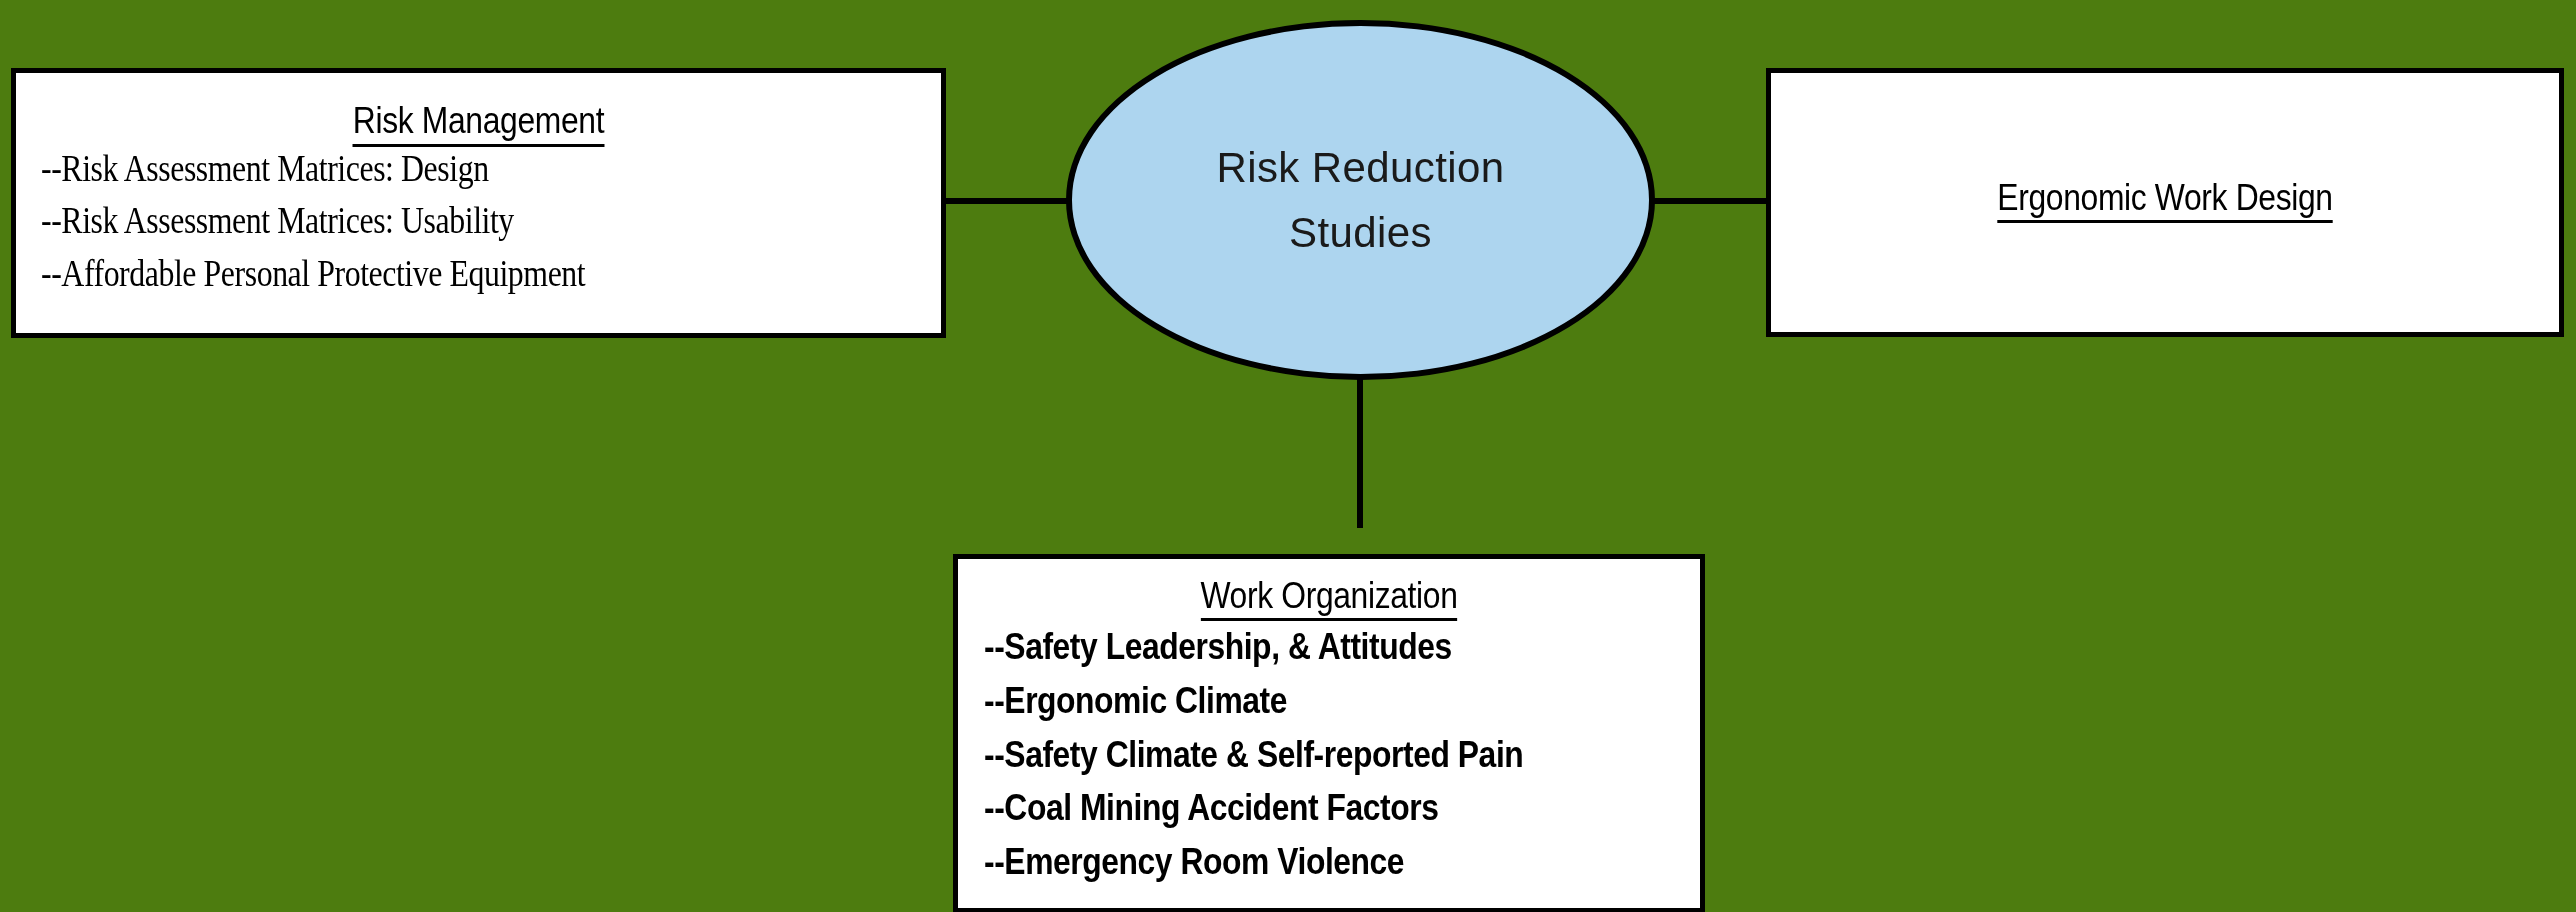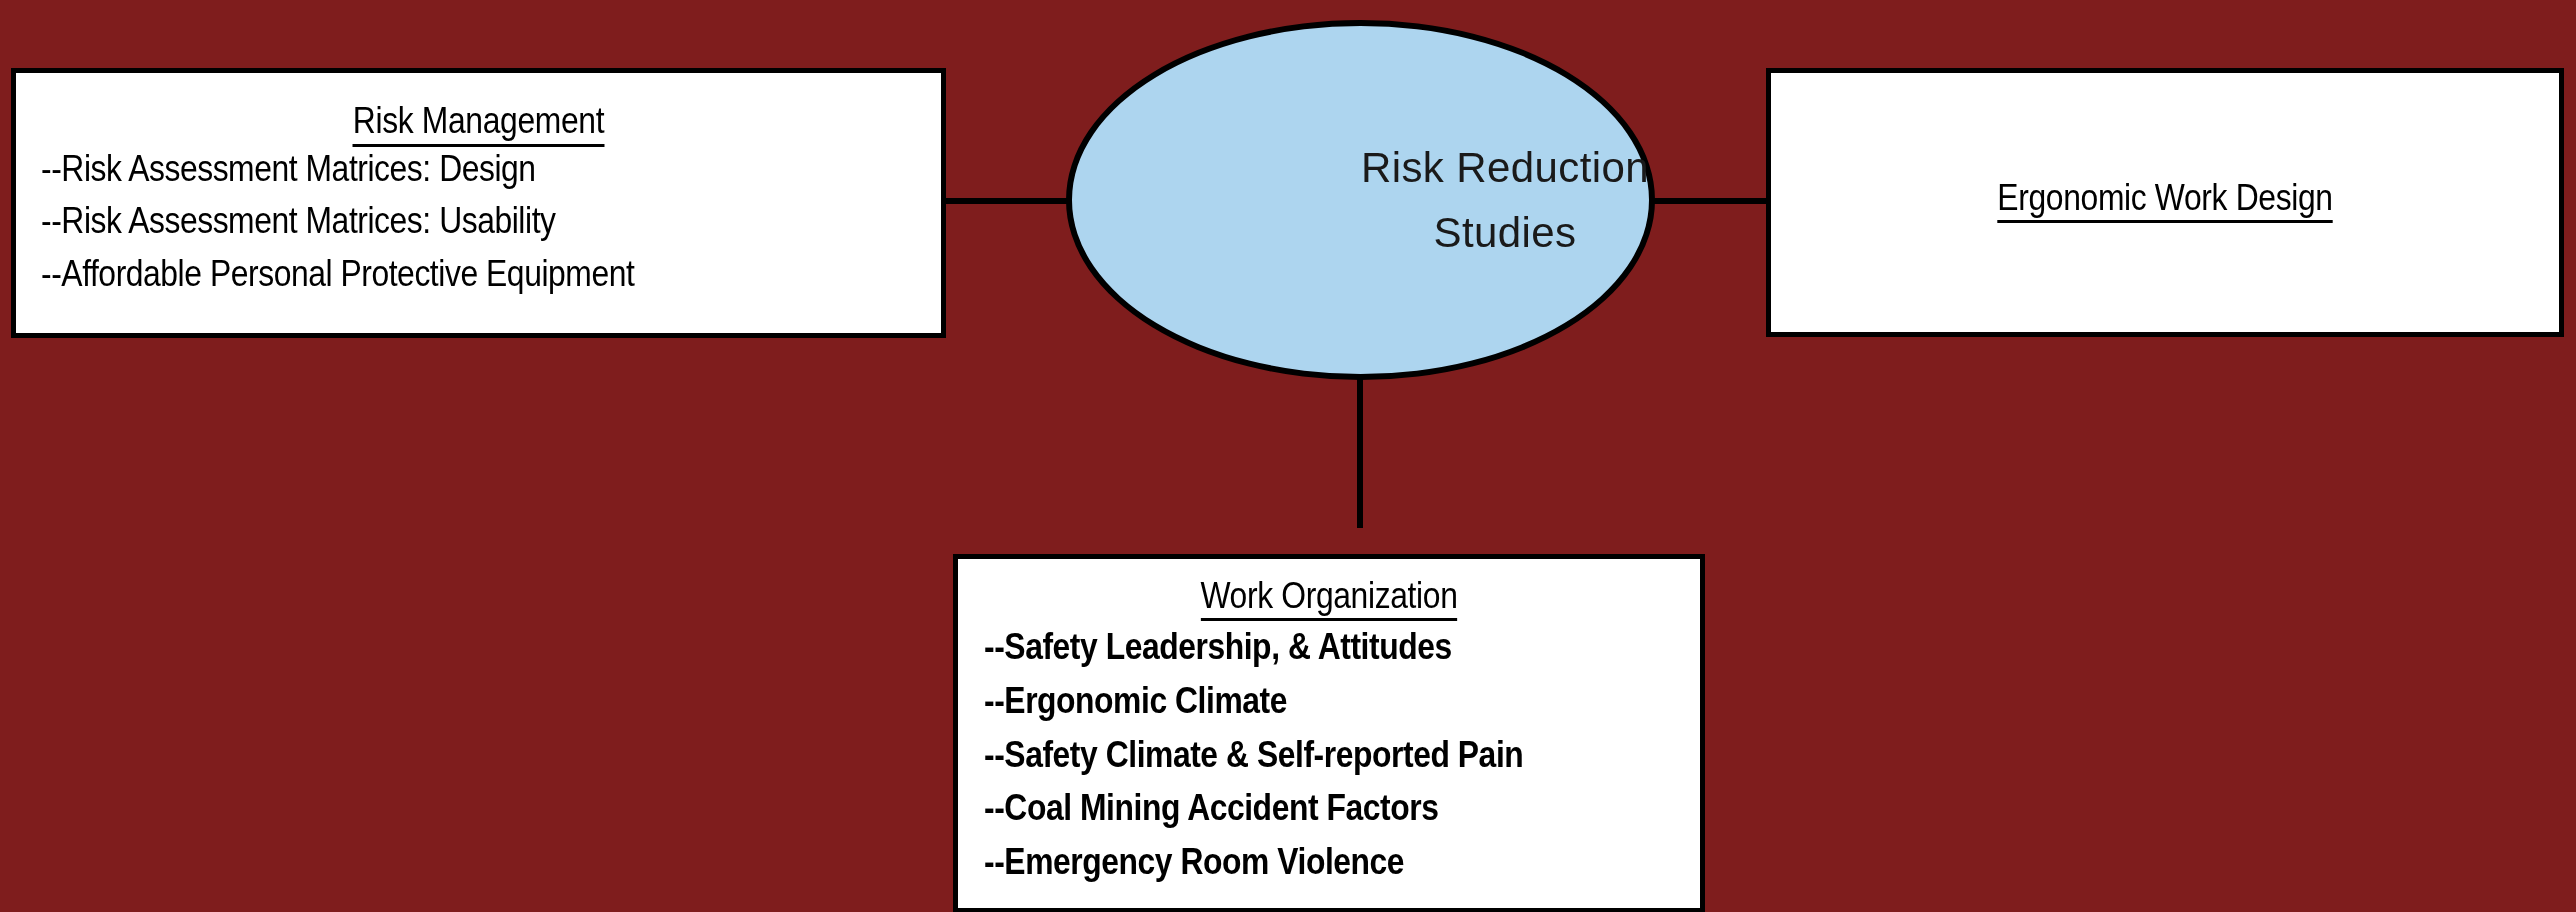--- a/index.html
+++ b/index.html
@@ -9,21 +9,21 @@
     background: #ffffff;
   }
   body {
     font-family: "Liberation Sans", "DejaVu Sans", sans-serif;
     color: #000000;
   }
   #canvas {
     position: relative;
     width: 2576px;
     height: 912px;
-    background: #7f1d1d;
+    background: #4d7c0f;
     overflow: hidden;
   }
 
   
   .connector-h {
     position: absolute;
     height: 6.4px;
     background: #000000;
   }
   .connector-v {
@@ -71,21 +71,21 @@
   }
 
   
   #box-risk-management {
     left: 10.5px;
     top: 68px;
     width: 935px;
     height: 270px;
     padding: 4.8px 8px 8px 8px;
   }
-  #box-risk-management .node-list { padding-left: 17.7px; }
+  #box-risk-management .node-list { padding-left: 17.7px; font-family: Liberation Serif, serif; }
   #box-risk-management .node-title { margin-bottom: 1.6px; }
 
   
   #box-ergonomic-work-design {
     left: 1766px;
     top: 68px;
     width: 798px;
     height: 269px;
     padding: 4.8px 8px 8px 8px;
     gap: 7px;
@@ -109,21 +109,21 @@
     left: 1066px;
     top: 20px;
     width: 589px;
     height: 360px;
     box-sizing: border-box;
     border: 6.4px solid #000000;
     border-radius: 50%;
     background: #add5ef;
     display: flex;
     align-items: center;
-    justify-content: flex-end;
+    justify-content: center;
   }
   #node-center-ellipse .center-label {
     text-align: center;
     font-size: 42px;
     line-height: 1.55;
     letter-spacing: 0.4px;
     color: #1a1a1a;
   }
   .center-label-line { display: block; }
 </style>

